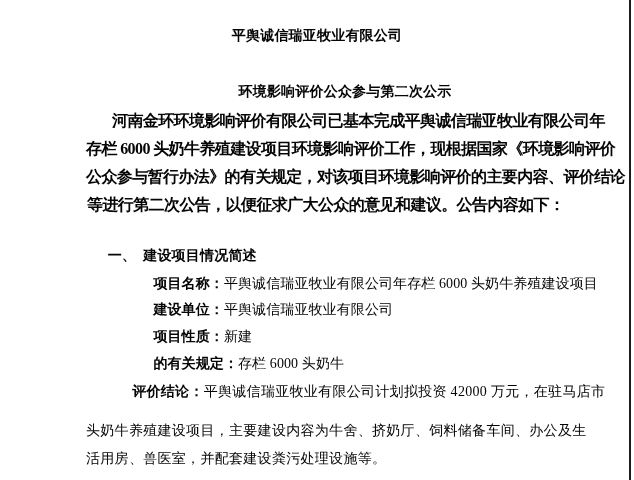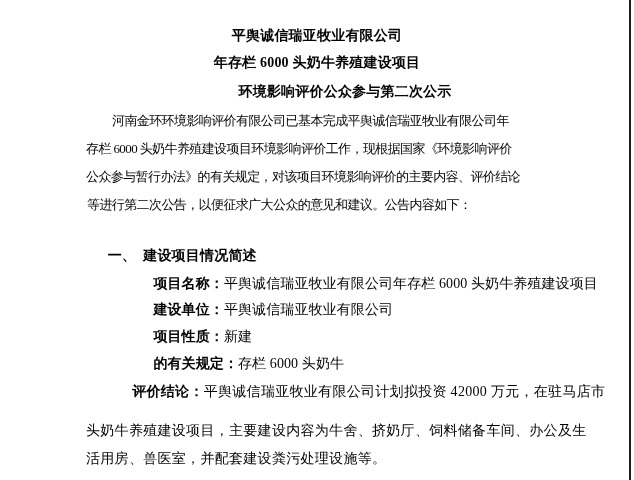--- a/index.html
+++ b/index.html
@@ -24,21 +24,21 @@
     width: 100%;
     text-align: center;
     font-weight: 700;
     letter-spacing: 0.2px;
   }
   .tl0 { top: 27px; }
   .tl1 { top: 54px; }
   .tl2 { top: 83px; margin-left: 28px; }
 
   
-  .intro { letter-spacing: -0.6px; font-size: 13px; }
+  .intro { letter-spacing: -0.6px; font-size: 16px; font-weight: bold; }
   .il0 { top: 112px; left: 112px; }
   .il1 { top: 140px; left: 86px; }
   .il2 { top: 168px; left: 86px; }
   .il3 { top: 196px; left: 87px; }
 
   
   .heading { top: 230px; left: 93px; font-weight: 700; letter-spacing: 0.2px; }
   .heading .sec-title { margin-left: 7px; }
 
   
@@ -66,21 +66,20 @@
     height: 100%;
     background: #1c1c1c;
   }
 </style>
 </head>
 <body>
 
 <div class="page">
 
   <div class="line title-line tl0">平舆诚信瑞亚牧业有限公司</div>
-  <div class="line title-line tl1">年存栏 6000 头奶牛养殖建设项目</div>
   <div class="line title-line tl2">环境影响评价公众参与第二次公示</div>
 
   <div class="line intro il0">河南金环环境影响评价有限公司已基本完成平舆诚信瑞亚牧业有限公司年</div>
   <div class="line intro il1">存栏 6000 头奶牛养殖建设项目环境影响评价工作，现根据国家《环境影响评价</div>
   <div class="line intro il2">公众参与暂行办法》的有关规定，对该项目环境影响评价的主要内容、评价结论</div>
   <div class="line intro il3">等进行第二次公告，以便征求广大公众的意见和建议。公告内容如下：</div>
 
   <div class="line heading">
     <span class="sec-number">一、</span><span class="sec-title">建设项目情况简述</span>
   </div>

